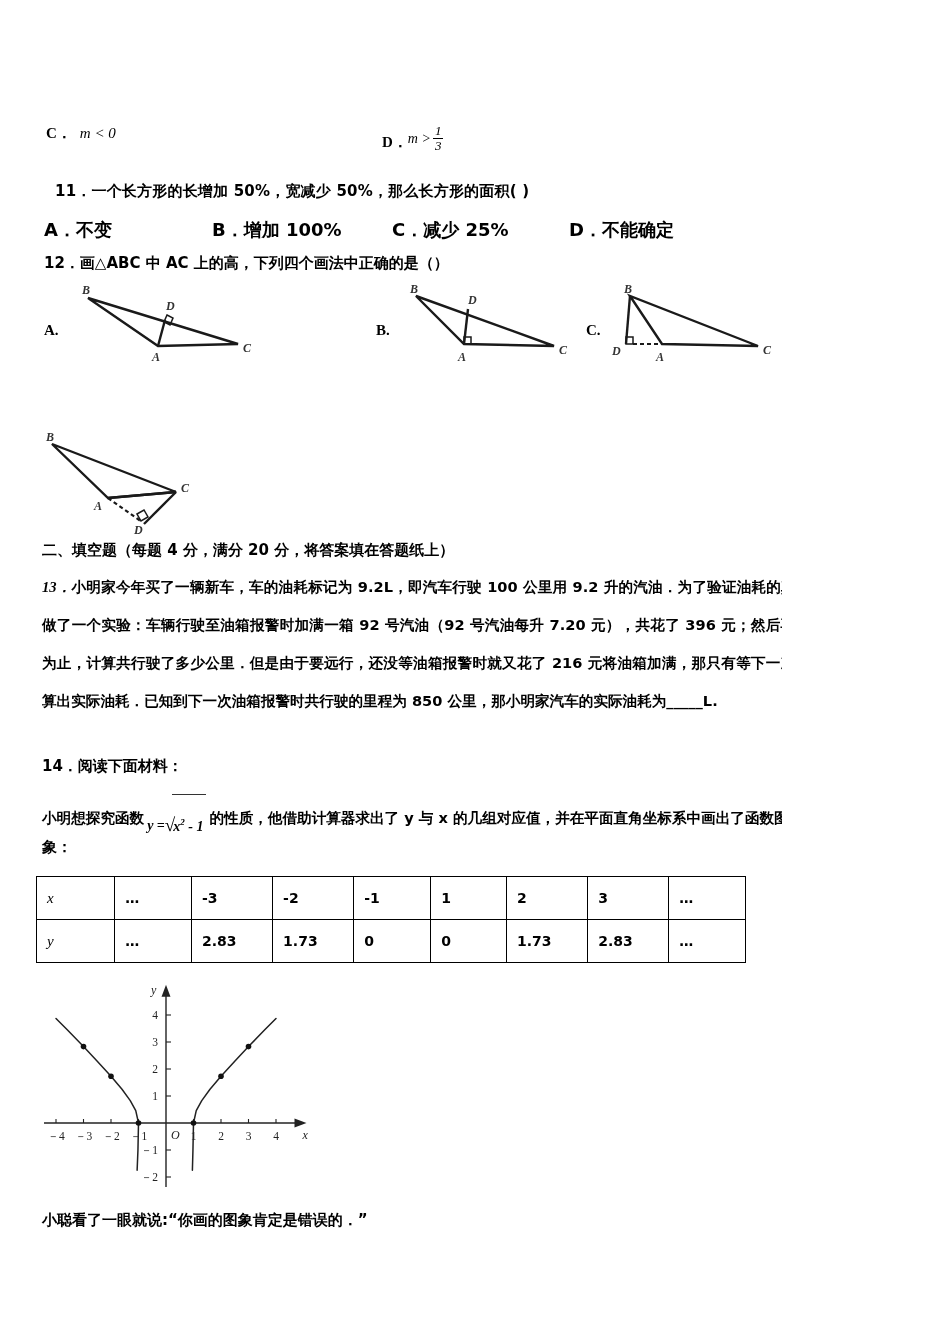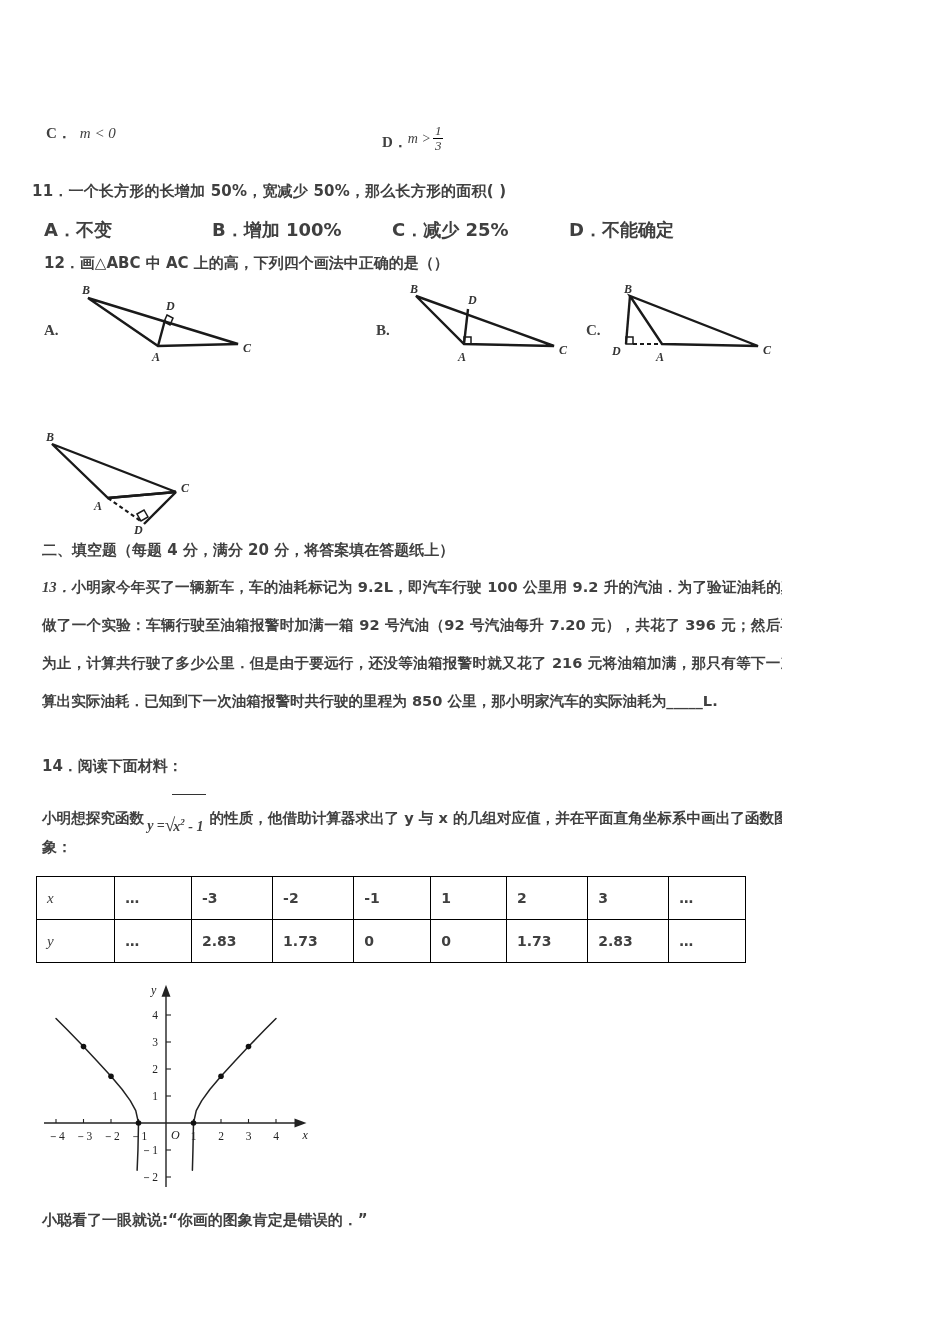--- a/index.html
+++ b/index.html
@@ -6,21 +6,21 @@
     margin: 0;
     padding: 0;
     background: #ffffff;
   }
   .page {
     position: relative;
     width: 782px;
     height: 1344px;
     background: #ffffff;
     font-family: "Liberation Serif", "DejaVu Serif", serif;
-    color: #404040;
+    color: #000000;
     overflow: hidden;
   }
 
   
   .abs { position: absolute; }
   .cn  { font-family: "DejaVu Sans", "Liberation Sans", sans-serif; font-weight: 700; }
 
   
   #q10-row { top: 110px; left: 46px; width: 860px; height: 50px; }
   #q10-opt-c { position:absolute; left: 0; top: 14px; font-size: 15px; }
@@ -36,21 +36,21 @@
     font-size: 13px;
     line-height: 1.05;
     margin-left: 2px;
     font-family:"Liberation Serif",serif;
   }
   .fracbox .num { display:block; padding: 0 2px; }
   .fracbox .den { display:block; border-top: 1px solid #000; padding: 0 2px; }
   .inline-math { font-style: italic; font-size: 14px; vertical-align: 4px; font-family:"Liberation Serif",serif;}
 
   
-  #q11-stem { top: 182px; left: 32px; font-size: 15px; letter-spacing: 0.2px; }
+  #q11-stem { top: 182px; left: 55px; font-size: 15px; letter-spacing: 0.2px; }
   #q11-options { top: 218px; left: 44px; width: 860px; }
   #q11-options .o { position: absolute; font-size: 18px; }
   #q11-options .o1 { left: 0px; }
   #q11-options .o2 { left: 168px; }
   #q11-options .o3 { left: 348px; }
   #q11-options .o4 { left: 525px; }
 
   
   #q12-stem { top: 254px; left: 44px; font-size: 15px; }
   .diag-letter { position: absolute; font-size: 15px; font-weight: 700; font-family:"Liberation Serif",serif; }

